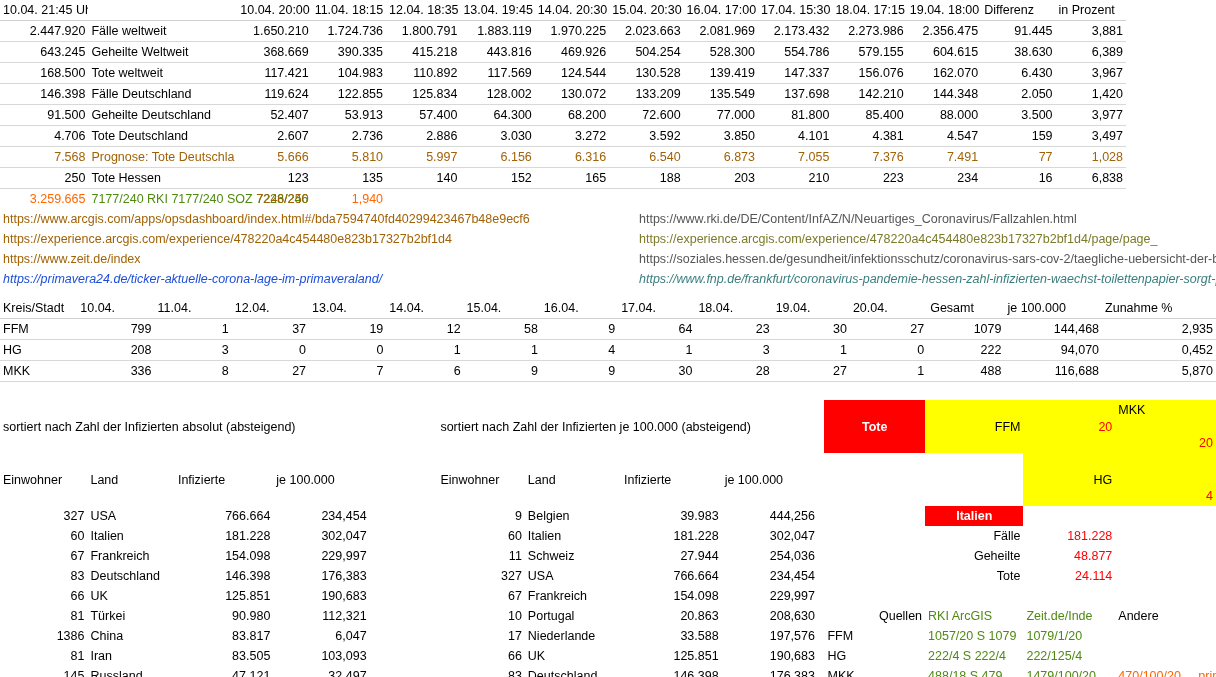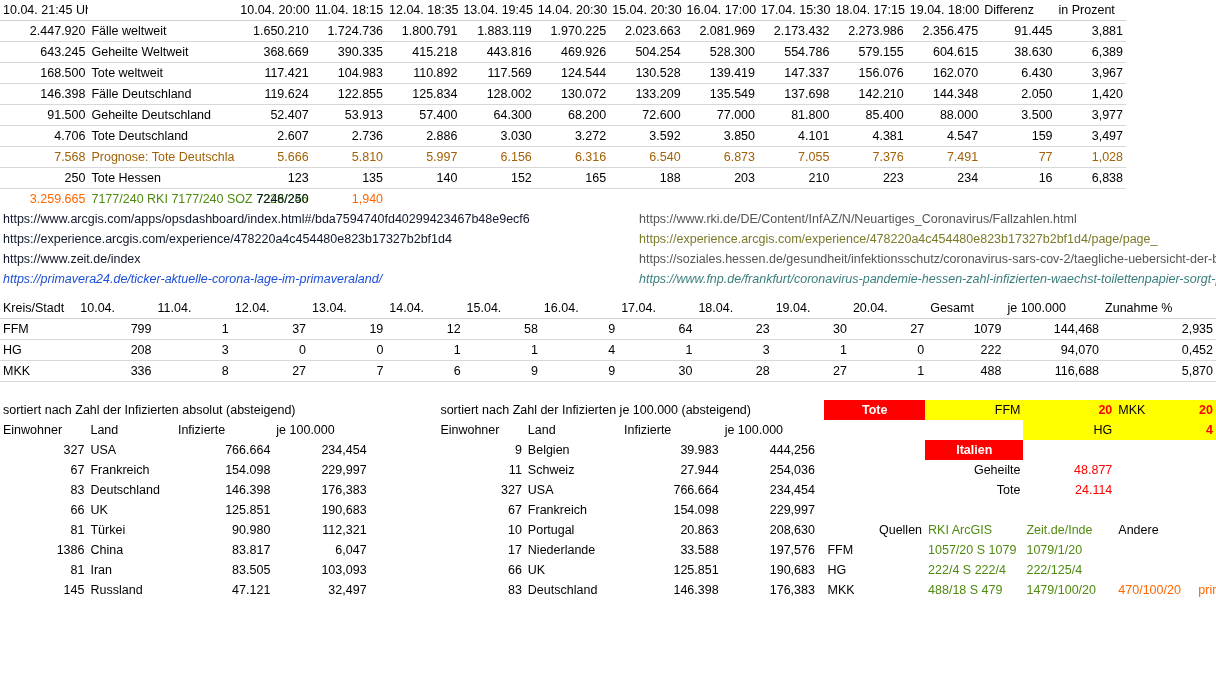--- a/index.html
+++ b/index.html
@@ -23,28 +23,28 @@
   }
   .r{text-align:right;}
   .l{text-align:left;}
   .c{text-align:center;}
   .gridrow td{border-bottom:1px solid #d8d8d8;}
   .hdrline td{border-bottom:1px solid #d0d0d0;}
   .purple{color:#a16207;}
   .red{color:#ff0000;}
   .orange{color:#ff6600;}
   .green{color:#4f8a10;}
-  .link-blue{color:#0f172a;}
+  .link-blue{color:#a16207;}
   .link-olive{color:#7a7a2a;}
   .link-green{color:#1d4ed8;}
   .link-teal{color:#3a7d7d;}
   .link-grey{color:#555555;}
   .bg-red{background:#ff0000;color:#ffffff;font-weight:bold;}
   .bg-yellow{background:#ffff00;}
-  .bold{font-weight:bold;}
+  .bold{font-weight:normal;margin-top:33px;}
   .spacer{height:9px;line-height:9px;}
   #top-table{width:1126px;}
   .blockwrap{width:1216px;}
 </style>
 </head>
 <body>
 
 <table id="top-table">
   <colgroup>
     <col style="width:88px">
@@ -402,20 +402,35 @@
     <td class="r">39.983</td>
     <td class="r">444,256</td>
     <td></td>
     <td></td>
     <td class="c bg-red">Italien</td>
     <td></td>
     <td></td>
   </tr>
 
 
+  <tr>
+    <td class="r">60</td>
+    <td class="l">Italien</td>
+    <td class="r">181.228</td>
+    <td class="r">302,047</td>
+    <td></td>
+    <td class="r">60</td>
+    <td class="l">Italien</td>
+    <td class="r">181.228</td>
+    <td class="r">302,047</td>
+    <td></td>
+    <td class="r" colspan="2">Fälle</td>
+    <td class="r red">181.228</td>
+    <td></td>
+  </tr>
 
   <tr>
     <td class="r">67</td>
     <td class="l">Frankreich</td>
     <td class="r">154.098</td>
     <td class="r">229,997</td>
     <td></td>
     <td class="r">11</td>
     <td class="l">Schweiz</td>
     <td class="r">27.944</td>

